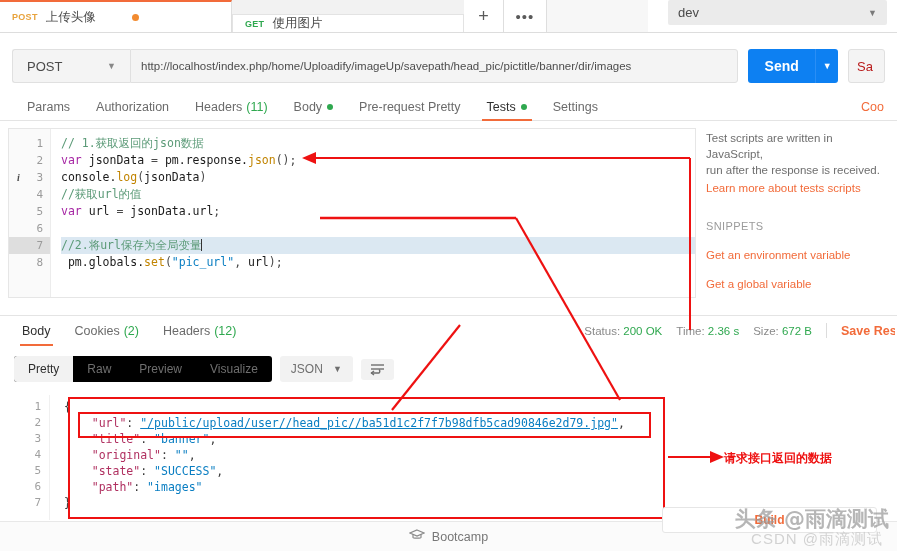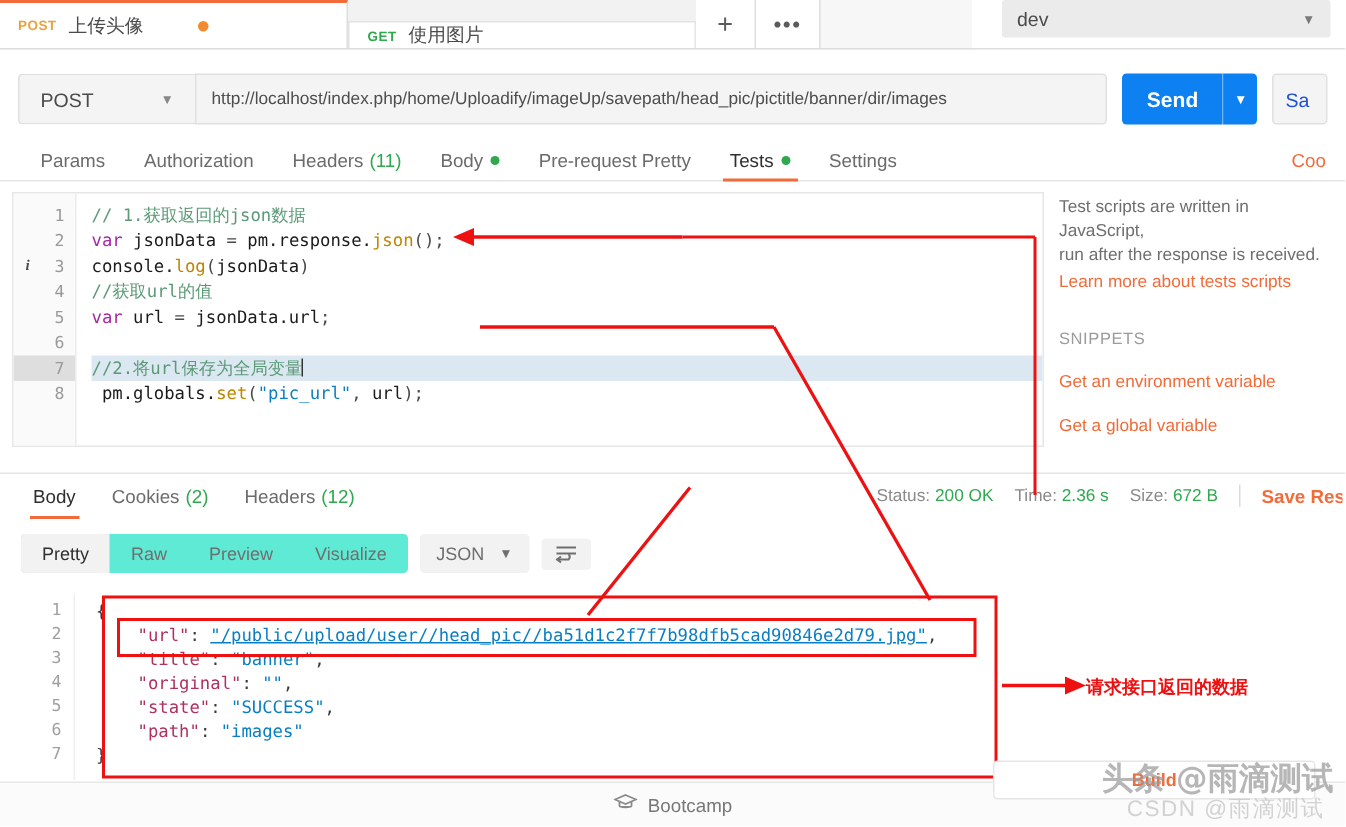--- a/index.html
+++ b/index.html
@@ -79,21 +79,21 @@
     font-size: 14px; font-weight: bold; border-radius: 3px 0 0 3px;
   }
   .sendcaret {
     height: 34px; width: 26px; background: #0d80f2; color: #fff;
     display: flex; align-items: center; justify-content: center; font-size: 9px;
     border-left: 1px solid #2a8ef5; border-radius: 0 3px 3px 0;
   }
   .savebtn {
     margin-left: 10px; height: 34px; width: 40px; background: #f4f4f4;
     border: 1px solid #e0e0e0; border-radius: 3px;
-    display: flex; align-items: center; padding: 0 8px; font-size: 13px; color: #1d4ed8;
+    display: flex; align-items: center; padding: 0 8px; font-size: 13px; color: #b91c1c;
     overflow:hidden; white-space:nowrap;
   }
 
   
   .reqtabs {
     position: absolute; top: 94px; left: 0; width: 897px; height: 27px;
     border-bottom: 1px solid #e4e4e4; display: flex; align-items: stretch; padding-left: 14px;
   }
   .rtab {
     position: relative; display: flex; align-items: center;
@@ -172,21 +172,21 @@
     font-size: 11.5px; color: #8a8a8a; padding-right: 2px;
   }
   .statusgroup b { color: #2fa84f; font-weight: normal; }
   .vsep { width: 1px; height: 15px; background: #dcdcdc; }
   .saveres { color: #f26b3a; font-weight: bold; font-size: 12.5px; width: 54px; overflow:hidden; white-space:nowrap;}
 
   
   .viewbar {
     position: absolute; top: 356px; left: 14px; display: flex; align-items: center; gap: 0;
   }
-  .viewgroup { display: flex; background: #5eead4; border-radius: 3px; overflow: hidden; }
+  .viewgroup { display: flex; background: #000000; border-radius: 3px; overflow: hidden; }
   .vbtn { padding: 6px 14px; font-size: 12px; color: #6f6f6f; }
   .vbtn.active { color: #2f2f2f; background: #f2f2f2; }
   .jsonsel {
     margin-left: 8px; display: flex; align-items: center; gap: 10px;
     background: #f2f2f2; border-radius: 3px; padding: 6px 11px; font-size: 12px; color: #6f6f6f;
   }
   .jsonsel .caret { font-size: 9px; }
   .wrapbtn {
     margin-left: 8px; background: #f2f2f2; border-radius: 3px; padding: 4px 9px;
     display:flex; align-items:center; justify-content:center;

